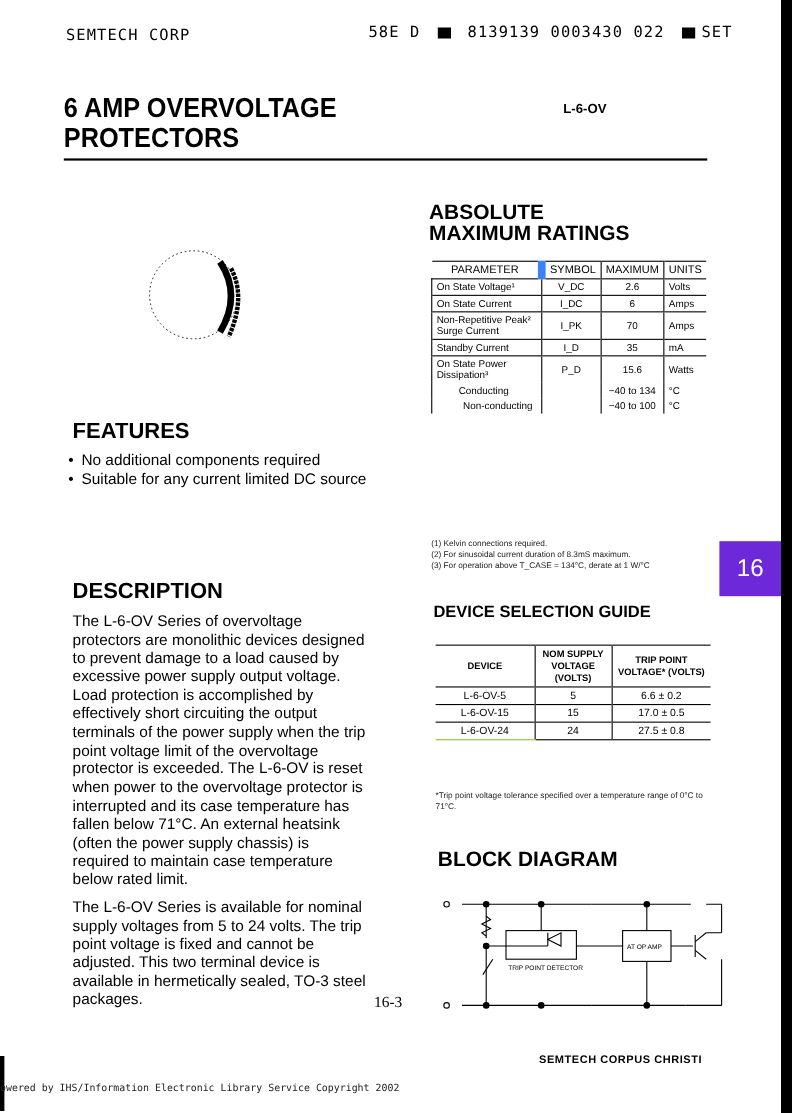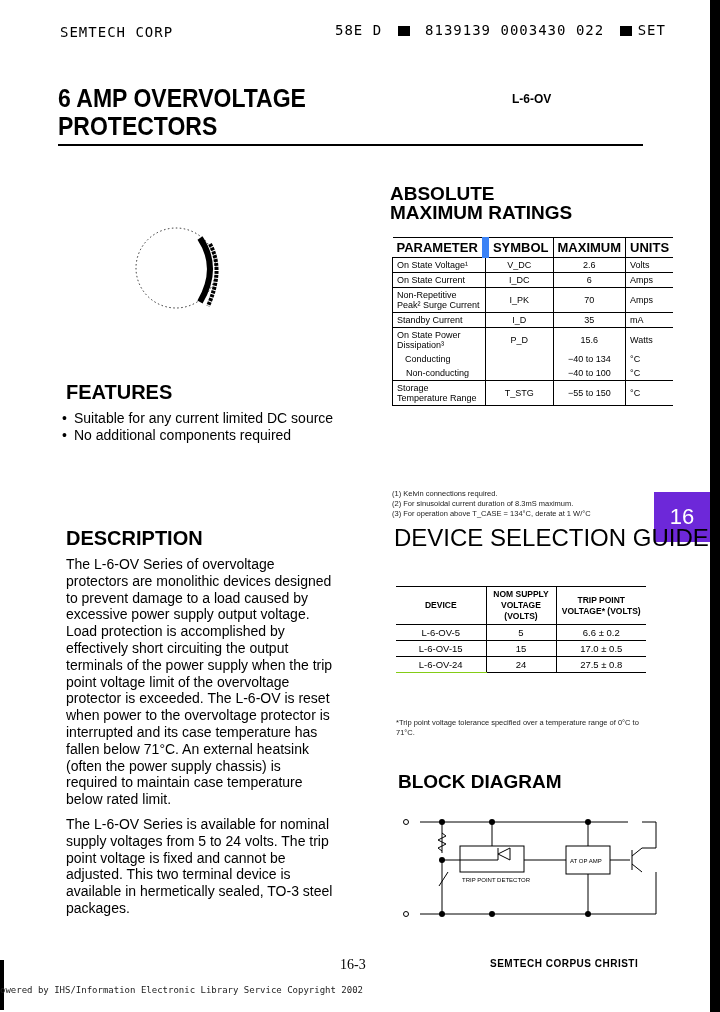--- a/index.html
+++ b/index.html
@@ -19,34 +19,34 @@
   .features { left:62px; top:410px; width:280px; font-size:14px; line-height:17px; list-style:none; padding:0; margin:0; }
   .features li { padding-left:12px; position:relative; }
   .features li::before { content:"•"; position:absolute; left:0; }
   .desc-h { left:66px; top:527px; }
   .desc { left:66px; top:556px; width:270px; font-size:14px; line-height:16.8px; }
   .desc p { margin:0 0 8px 0; }
   .amr-h { left:390px; top:184px; font-size:19px; font-weight:bold; line-height:19px; }
   table { border-collapse:collapse; font-size:9px; }
   .amr { left:392px; top:237px; width:250px; }
   .amr th, .amr td { border-top:1px solid #000; padding:2px 4px; vertical-align:middle; }
-  .amr th { font-weight:bold; font-size:13px; }
+  .amr th { font-weight:normal; font-size:10px; }
   .amr td.c, .amr th { text-align:center; }
   .amr td { border-left:1px solid #000; }
   .notes { left:392px; top:489px; font-size:7.5px; line-height:10px; color:#222; }
   .tab16 { left:654px; top:492px; width:56px; height:50px; background:#6d28d9; color:#fff; font-size:22px; display:flex; align-items:center; justify-content:center; }
-  .dsg-h { left:394px; top:524px; font-size:24px; font-weight:normal; }
+  .dsg-h { left:394px; top:548px; font-size:15px; font-weight:bold; }
   .dsg { left:396px; top:586px; width:250px; }
   .dsg th, .dsg td { border-top:1px solid #000; padding:2px 4px; text-align:center; font-size:9.5px; }
   .dsg th { font-weight:bold; font-size:8.5px; line-height:11px; }
   .dsg td + td, .dsg th + th { border-left:1px solid #000; }
   .dsg-note { left:396px; top:718px; width:260px; font-size:7.5px; line-height:10px; color:#222; }
   .bd-h { left:398px; top:771px; font-size:19px; font-weight:bold; }
   .bd { left:398px; top:808px; }
-  .pgnum { left:340px; top:957px; font-size:14px; font-family:"Liberation Serif", serif; }
+  .pgnum { left:340px; top:904px; font-size:14px; font-family:"Liberation Serif", serif; }
   .footer-co { left:490px; top:958px; font-size:10px; font-weight:bold; letter-spacing:0.5px; }
   .powered { left:0; top:985px; font-size:9px; color:#222; white-space:nowrap; }
   .left-edge { left:0; top:960px; width:4px; height:50px; background:#000; }
 </style>
 </head>
 <body>
 
 <div class="abs right-bar"></div>
 <div class="abs left-edge"></div>
 
@@ -66,22 +66,22 @@
 <div class="abs title-rule"></div>
 
 <svg class="abs photo" viewBox="0 0 120 120">
   <ellipse cx="56" cy="58" rx="40" ry="40" fill="none" stroke="#000" stroke-width="0.8" stroke-dasharray="1.5 2.5"></ellipse>
   <path d="M80 28 Q100 58 80 92" fill="none" stroke="#000" stroke-width="6"></path>
   <path d="M90 34 Q104 60 88 96" fill="none" stroke="#000" stroke-width="4" stroke-dasharray="3 1"></path>
 </svg>
 
 <div class="abs h2 features-h">FEATURES</div>
 <ul class="abs features">
+  <li>No additional components required</li>
   <li>Suitable for any current limited DC source</li>
-  <li>No additional components required</li>
 </ul>
 
 <div class="abs h2 desc-h">DESCRIPTION</div>
 <div class="abs desc">
   <p>The L-6-OV Series of overvoltage protectors are monolithic devices designed to prevent damage to a load caused by excessive power supply output voltage. Load protection is accomplished by effectively short circuiting the output terminals of the power supply when the trip point voltage limit of the overvoltage protector is exceeded. The L-6-OV is reset when power to the overvoltage protector is interrupted and its case temperature has fallen below 71°C. An external heatsink (often the power supply chassis) is required to maintain case temperature below rated limit.</p>
   <p>The L-6-OV Series is available for nominal supply voltages from 5 to 24 volts. The trip point voltage is fixed and cannot be adjusted. This two terminal device is available in hermetically sealed, TO-3 steel packages.</p>
 </div>
 
 <div class="abs amr-h">
   <div>ABSOLUTE</div>
@@ -121,36 +121,30 @@
         <td class="c">35</td>
         <td>mA</td>
       </tr>
     <tr>
         <td>On State Power Dissipation³</td>
         <td class="c">P_D</td>
         <td class="c">15.6</td>
         <td>Watts</td>
       </tr>
     <tr>
-        <td style="border-top:none;padding-left:12px">Conducting</td>
+        <td style="border-top:none;padding-left:24px">Conducting</td>
         <td style="border-top:none" class="c"></td>
         <td style="border-top:none" class="c">−40 to 134</td>
         <td style="border-top:none">°C</td>
       </tr>
     <tr>
-        <td style="border-top:none;padding-left:13px">Non-conducting</td>
+        <td style="border-top:none;padding-left:28px">Non-conducting</td>
         <td style="border-top:none" class="c"></td>
         <td style="border-top:none" class="c">−40 to 100</td>
         <td style="border-top:none">°C</td>
-      </tr>
-    <tr>
-        <td style="border-bottom:1px solid #000">Storage Temperature Range</td>
-        <td style="border-bottom:1px solid #000" class="c">T_STG</td>
-        <td style="border-bottom:1px solid #000" class="c">−55 to 150</td>
-        <td style="border-bottom:1px solid #000">°C</td>
       </tr>
   </tbody>
 </table>
 <div class="abs notes">
   <div>(1) Kelvin connections required.</div>
   <div>(2) For sinusoidal current duration of 8.3mS maximum.</div>
   <div>(3) For operation above T_CASE = 134°C, derate at 1 W/°C</div>
 </div>
 
 <div class="abs tab16">16</div>

